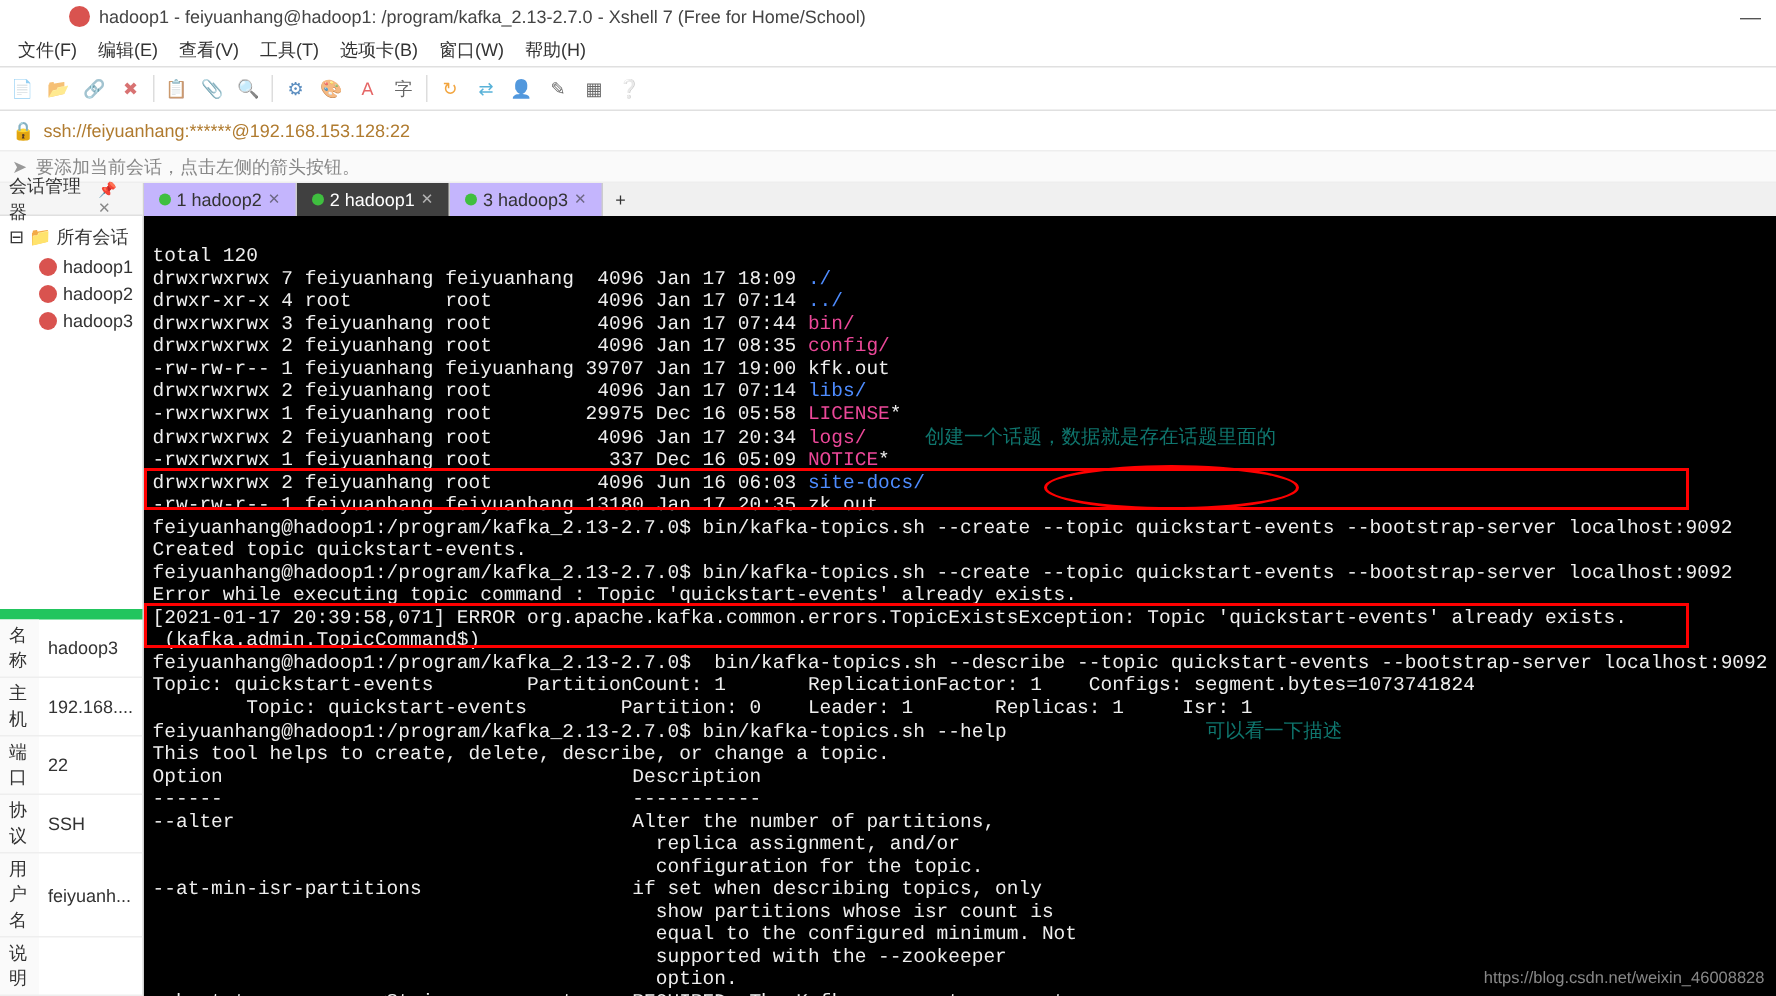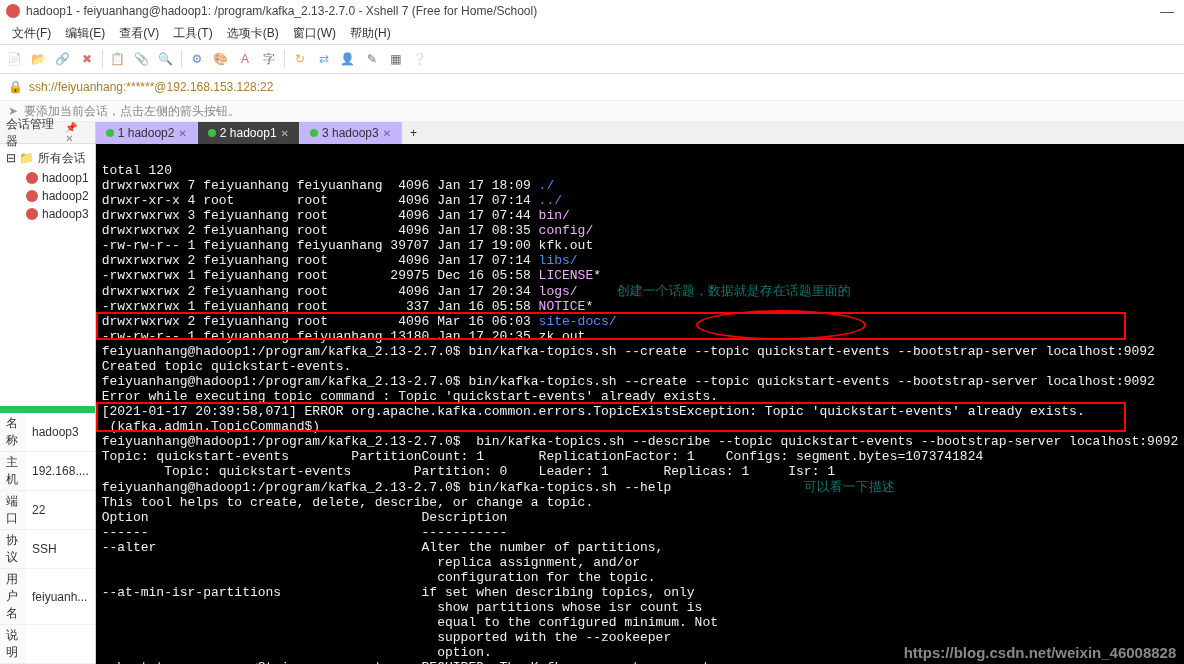--- a/index.html
+++ b/index.html
@@ -1,17 +1,17 @@
 <!DOCTYPE html>
 <html><head>
 <meta charset="utf-8">
 <style>
 * { margin: 0; padding: 0; box-sizing: border-box; }
 body { font-family: "Microsoft YaHei", Tahoma, sans-serif; font-size: 12px; background: #fff; color: #333; width: 1184px; height: 664px; overflow: hidden; position: relative; }
-.titlebar { height: 22px; display: flex; align-items: center; padding: 0 6px; }
+.titlebar { height: 22px; display: flex; align-items: center; padding: 0 6px; margin-left: 40px; }
 .title-icon { width: 14px; height: 14px; border-radius: 50%; background: #d9534f; margin-right: 6px; display: inline-block; }
 .title-text { font-size: 12px; color: #444; }
 .min-icon { margin-left: auto; font-size: 14px; color: #555; padding: 0 4px; cursor:pointer; }
 .menubar { height: 22px; display: flex; align-items: center; padding: 0 6px; gap: 2px; }
 .menubar span { padding: 2px 6px; cursor: pointer; }
 .toolbar { height: 30px; display: flex; align-items: center; padding: 0 6px; gap: 6px; border-top: 1px solid #e0e0e0; border-bottom: 1px solid #e0e0e0; }
 .tb-icon { width: 18px; height: 18px; display: inline-flex; align-items:center; justify-content:center; cursor:pointer; opacity:.75; }
 .sep { width:1px; height:18px; background:#ddd; }
 .addressbar { height: 26px; display: flex; align-items: center; padding: 0 8px; color: #b07b2f; }
 .lock-icon { color:#d4a04a; margin-right:6px; font-size:12px; }
@@ -31,25 +31,25 @@
 .props td:first-child { width:46px; background:#fafafa; }
 .content { flex:1; display:flex; flex-direction:column; background:#000; }
 .tabs { height: 22px; background:#f0f0f0; display:flex; align-items:stretch; }
 .tab { display:flex; align-items:center; padding:0 10px; border-right:1px solid #ccc; cursor:pointer; gap:4px; background:#c4b5fd; }
 .tab.active { background:#404040; color:#fff; }
 .dot { width:8px;height:8px;border-radius:50%;background:#3fbf3f; }
 .tab .close { font-size:10px; opacity:.6; }
 .tab-add { display:flex;align-items:center;padding:0 8px;cursor:pointer; }
 .term { flex:1; background:#000; color:#eee; font-family:"Consolas","Courier New",monospace; font-size:13px; line-height:15px; padding:4px 6px; white-space:pre; overflow:hidden; position:relative; }
 .c-blue { color:#4e8cff; }
-.c-green { color:#f0abfc; }
+.c-green { color:#ec4899; }
 .anno-red { color:#0f766e; font-family:"Microsoft YaHei",sans-serif; }
 .box-red { position:absolute; border:2px solid red; pointer-events:none; }
 .ellipse-red { position:absolute; border:2px solid red; border-radius:50%; pointer-events:none; }
-.watermark { position:absolute; right:8px; bottom:4px; color:#888; font-size:15px; font-family:sans-serif;font-weight:bold; }
+.watermark { position:absolute; right:8px; bottom:4px; color:#888; font-size:11px; font-family:sans-serif; }
 </style>
 </head>
 <body>
 
 <div class="titlebar">
   <span class="title-icon"></span>
   <span class="title-text">hadoop1 - feiyuanhang@hadoop1: /program/kafka_2.13-2.7.0 - Xshell 7 (Free for Home/School)</span>
   <span class="min-icon">—</span>
 </div>
 
@@ -172,22 +172,22 @@
     <div class="term">
 <span>total 120</span>
 <span>drwxrwxrwx 7 feiyuanhang feiyuanhang  4096 Jan 17 18:09 </span><span class="c-blue">./</span>
 <span>drwxr-xr-x 4 root        root         4096 Jan 17 07:14 </span><span class="c-blue">../</span>
 <span>drwxrwxrwx 3 feiyuanhang root         4096 Jan 17 07:44 </span><span class="c-green">bin/</span>
 <span>drwxrwxrwx 2 feiyuanhang root         4096 Jan 17 08:35 </span><span class="c-green">config/</span>
 <span>-rw-rw-r-- 1 feiyuanhang feiyuanhang 39707 Jan 17 19:00 kfk.out</span>
 <span>drwxrwxrwx 2 feiyuanhang root         4096 Jan 17 07:14 </span><span class="c-blue">libs/</span>
 <span>-rwxrwxrwx 1 feiyuanhang root        29975 Dec 16 05:58 </span><span class="c-green">LICENSE</span><span>*</span>
 <span>drwxrwxrwx 2 feiyuanhang root         4096 Jan 17 20:34 </span><span class="c-green">logs/</span>     <span class="anno-red">创建一个话题，数据就是存在话题里面的</span>
-<span>-rwxrwxrwx 1 feiyuanhang root          337 Jan 16 05:58 </span><span class="c-green">NOTICE</span><span>*</span>
-<span>drwxrwxrwx 2 feiyuanhang root         4096 Mar 16 06:03 </span><span class="c-blue">site-docs/</span>
+<span>-rwxrwxrwx 1 feiyuanhang root          337 Dec 16 05:09 </span><span class="c-green">NOTICE</span><span>*</span>
+<span>drwxrwxrwx 2 feiyuanhang root         4096 Jun 16 06:03 </span><span class="c-blue">site-docs/</span>
 <span>-rw-rw-r-- 1 feiyuanhang feiyuanhang 13180 Jan 17 20:35 zk.out</span>
 <span>feiyuanhang@hadoop1:/program/kafka_2.13-2.7.0$ bin/kafka-topics.sh --create --topic quickstart-events --bootstrap-server localhost:9092</span>
 <span>Created topic quickstart-events.</span>
 <span>feiyuanhang@hadoop1:/program/kafka_2.13-2.7.0$ bin/kafka-topics.sh --create --topic quickstart-events --bootstrap-server localhost:9092</span>
 <span>Error while executing topic command : Topic 'quickstart-events' already exists.</span>
 <span>[2021-01-17 20:39:58,071] ERROR org.apache.kafka.common.errors.TopicExistsException: Topic 'quickstart-events' already exists.</span>
 <span> (kafka.admin.TopicCommand$)</span>
 <span>feiyuanhang@hadoop1:/program/kafka_2.13-2.7.0$  bin/kafka-topics.sh --describe --topic quickstart-events --bootstrap-server localhost:9092</span>
 <span>Topic: quickstart-events        PartitionCount: 1       ReplicationFactor: 1    Configs: segment.bytes=1073741824</span>
 <span>        Topic: quickstart-events        Partition: 0    Leader: 1       Replicas: 1     Isr: 1</span>

